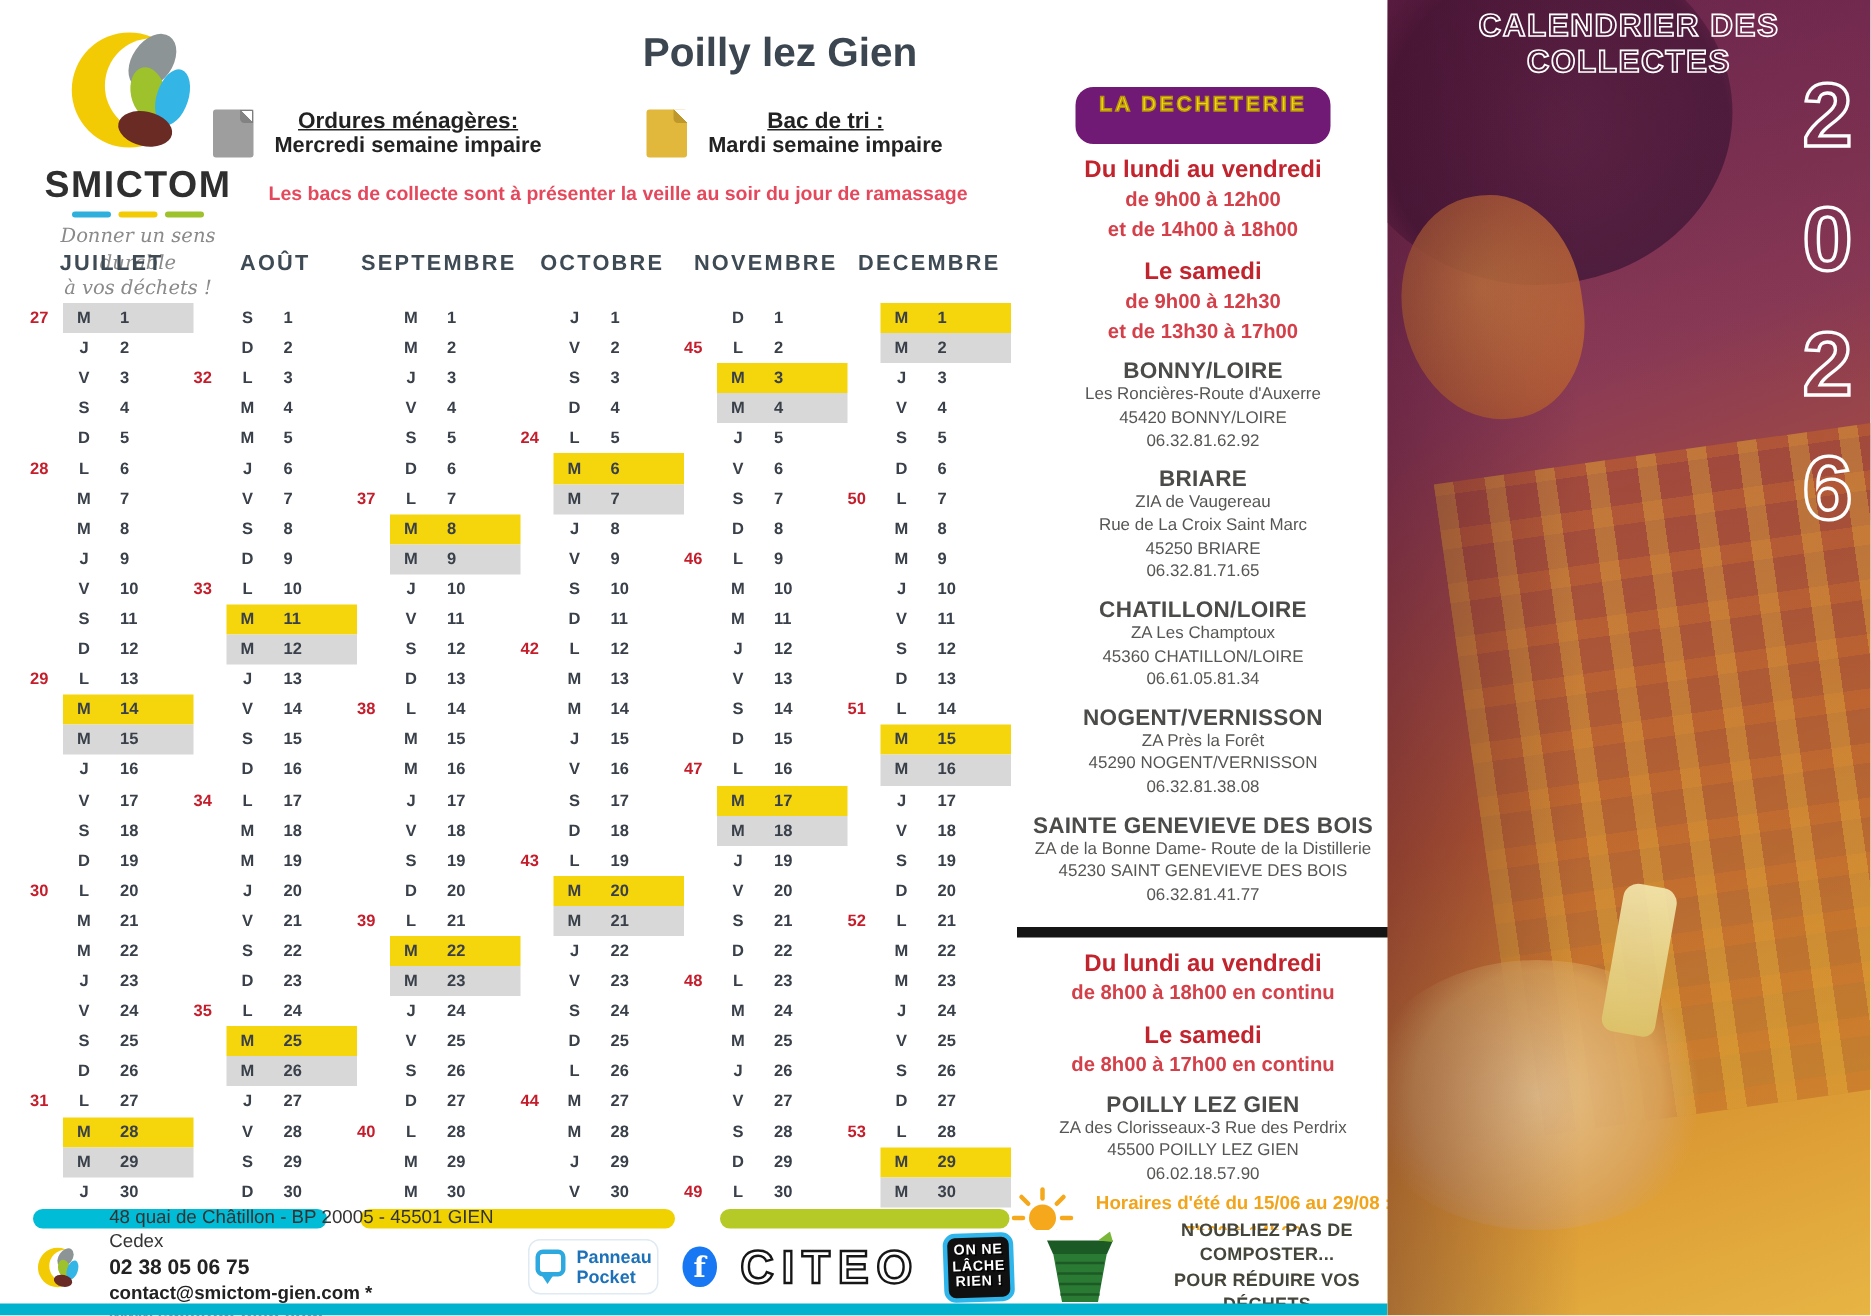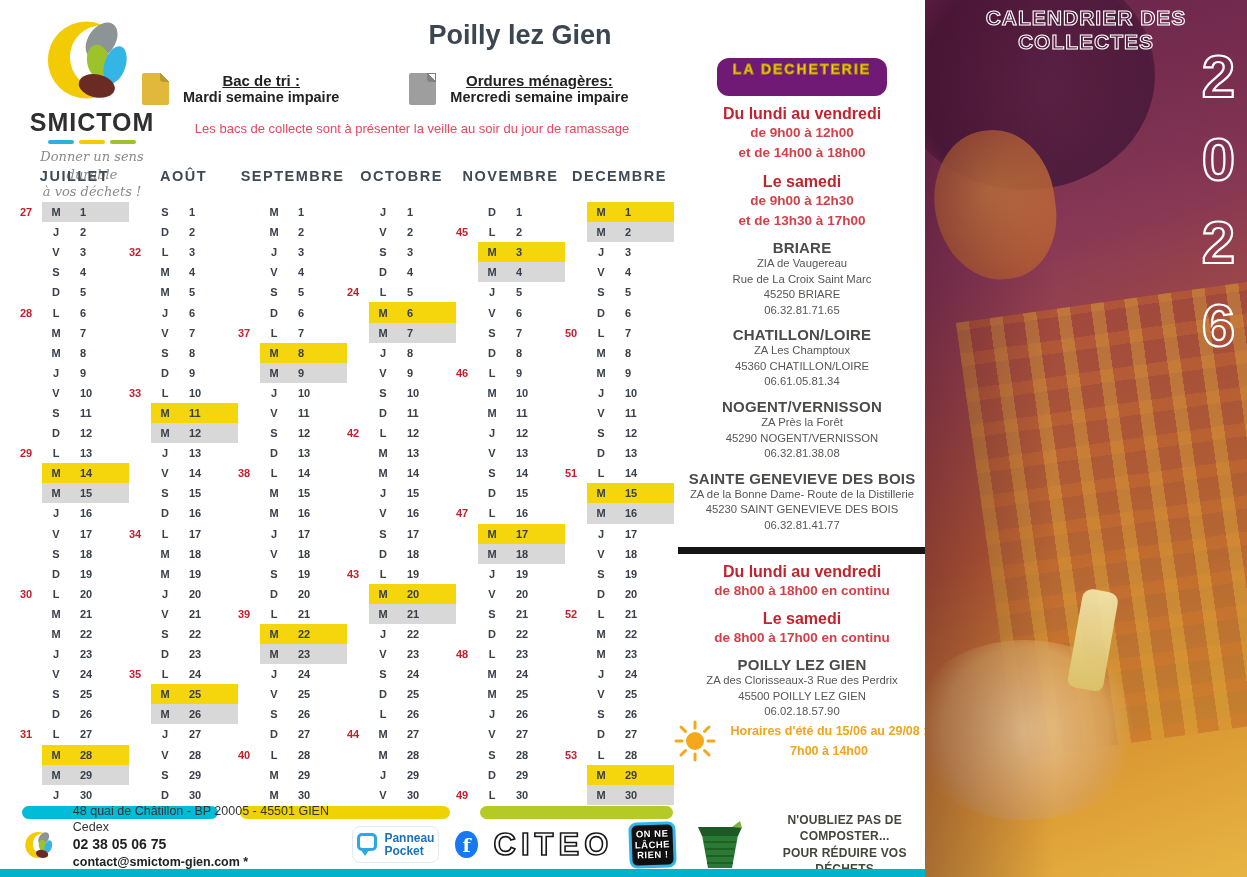--- a/index.html
+++ b/index.html
@@ -21,21 +21,21 @@
   .legend-item { display:flex; align-items:center; gap:14px; }
   .legend-icon { width:27px; height:32px; position:relative; border-radius:2px; }
   .legend-icon::after { content:""; position:absolute; top:0; right:0; width:9px; height:9px;
                         border-bottom-left-radius:3px; }
   .icon-om { background:#9e9e9e; } .icon-om::after { background:#fff; box-shadow:-1px 1px 0 #7d7d7d inset; border-top:0; border-right:0; background:linear-gradient(225deg,#fff 48%,#828282 50%); }
   .icon-tri { background:#e2b83c; } .icon-tri::after { background:linear-gradient(225deg,#fff 48%,#bf982b 50%); }
   .legend-texts { text-align:center; }
   .legend-title { font-size:15px; font-weight:700; color:#222; text-decoration:underline; }
   .legend-sub { font-size:14.5px; font-weight:700; color:#222; }
   .notice { position:absolute; left:142px; top:121px; width:540px; text-align:center;
-            font-size:13px; font-weight:400; color:#e4485c; }
+            font-size:13px; font-weight:700; color:#e4485c; }
 
   
   .calendar { position:absolute; left:20px; top:148px; width:656px; }
   .months { display:flex; }
   .month { width:109px; }
   .month-title { text-align:center; font-size:14.5px; font-weight:700; letter-spacing:1.5px;
                  color:#3e4a54; height:34px;margin-top:20px; }
   .day-row { display:flex; align-items:stretch; height:20.1px; }
   .week-no { width:22px; font-size:11px; font-weight:700; color:#c41e2c; display:flex; align-items:center; }
   .day-cell { flex:1; display:flex; align-items:center; }
@@ -139,31 +139,31 @@
         <span class="dash-green"></span>
     </div>
     <div class="logo-tagline">Donner un sens durable</div>
     <div class="logo-tagline">à vos déchets !</div>
   </div>
 
   <div class="page-title">Poilly lez Gien</div>
 
   <div class="legend-row">
     <div class="legend-item">
+      <div class="legend-icon icon-om"></div>
+      <div class="legend-texts">
+        <div class="legend-title">Ordures ménagères:</div>
+        <div class="legend-sub">Mercredi semaine impaire</div>
+      </div>
+    </div>
+    <div class="legend-item">
       <div class="legend-icon icon-tri"></div>
       <div class="legend-texts">
         <div class="legend-title">Bac de tri :</div>
         <div class="legend-sub">Mardi semaine impaire</div>
-      </div>
-    </div>
-    <div class="legend-item">
-      <div class="legend-icon icon-om"></div>
-      <div class="legend-texts">
-        <div class="legend-title">Ordures ménagères:</div>
-        <div class="legend-sub">Mercredi semaine impaire</div>
       </div>
     </div>
   </div>
   <div class="notice">Les bacs de collecte sont à présenter la veille au soir du jour de ramassage</div>
 
   <div class="calendar">
     <div class="months" id="months">
   <div class="month">
     <div class="month-title">JUILLET</div>
     <div>
@@ -1675,20 +1675,28 @@
     <div class="deche-pill">LA DECHETERIE</div>
 
     <div class="hours-title">Du lundi au vendredi</div>
     <div class="hours-line">de 9h00 à 12h00</div>
     <div class="hours-line">et de 14h00 à 18h00</div>
     <div class="hours-title">Le samedi</div>
     <div class="hours-line">de 9h00 à 12h30</div>
     <div class="hours-line">et de 13h30 à 17h00</div>
 
     <div id="sites1">
+  <div>
+    <div class="site-name">BONNY/LOIRE</div>
+    <div>
+            <div class="site-line">Les Roncières-Route d'Auxerre</div>
+            <div class="site-line">45420 BONNY/LOIRE</div>
+            <div class="site-line">06.32.81.62.92</div>
+          </div>
+  </div>
 
   <div>
     <div class="site-name">BRIARE</div>
     <div>
             <div class="site-line">ZIA de Vaugereau</div>
             <div class="site-line">Rue de La Croix Saint Marc</div>
             <div class="site-line">45250 BRIARE</div>
             <div class="site-line">06.32.81.71.65</div>
           </div>
   </div>

